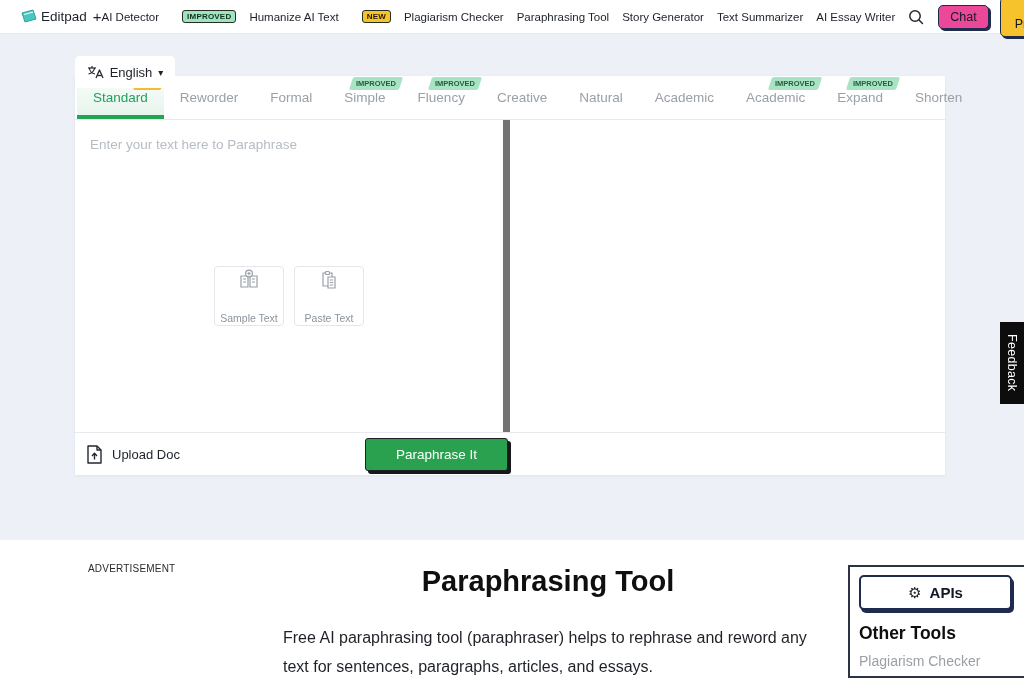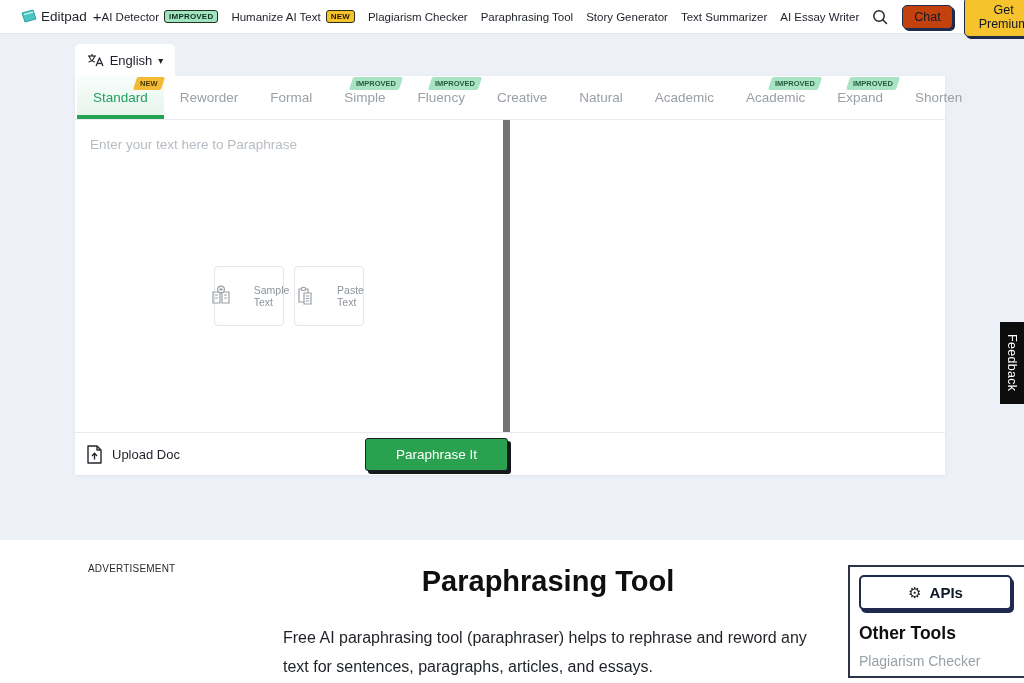--- a/index.html
+++ b/index.html
@@ -3,53 +3,53 @@
 <meta charset="utf-8">
 <style>
   * { margin:0; padding:0; box-sizing:border-box; }
   html,body { width:1024px; height:683px; overflow:hidden; font-family:"Liberation Sans", sans-serif; background:#fff; position:relative; }
 
   
   .header { position:absolute; top:0; left:0; width:1024px; height:34px; background:#fff; border-bottom:1px solid #e4e9f0; display:flex; align-items:center; padding:0 10px; z-index:10; }
   .logo { display:flex; align-items:center; gap:3px; font-size:13.5px; color:#1d2129; margin-left:10px; }
   .logo-plus { font-size:15px; margin-left:3px; color:#1d2129; }
   .nav { display:flex; align-items:center; gap:13px; margin-left:auto; }
-  .nav-item { font-size:11.5px; color:#1d2129; display:flex; align-items:center; gap:5px; white-space:nowrap; cursor:pointer; }
+  .nav-item { font-size:11.5px; color:#1d2129; display:flex; align-items:center; gap:23px; white-space:nowrap; cursor:pointer; }
   .hbadge { font-size:8px; font-weight:bold; padding:1px 4px; border-radius:3px; border:1px solid #25301f; letter-spacing:.2px; }
   .hbadge.improved { background:#9fe3c0; color:#12301f; }
   .hbadge.new { background:#f6c32d; color:#241a00; }
   .search-btn { margin-left:12px; display:flex; align-items:center; cursor:pointer; }
   .hdr-actions { display:flex; align-items:center; gap:11px; margin-left:13px; }
   .hdr-btn { border:1.5px solid #1e2b4f; border-radius:5px; font-size:12.5px; padding:4px 11px; box-shadow:2px 2px 0 #1e2b4f; color:#101726; cursor:pointer; font-family:"Liberation Sans", sans-serif; }
-  .btn-chat { background:#c2410c; }
+  .btn-chat { background:#ec4899; }
   .btn-premium { background:#f6c32d; padding:5px 14px; }
 
   
   .workspace { position:absolute; top:34px; left:0; width:1024px; height:506px; background:#edf1f7; }
 
-  .lang-box { position:absolute; left:75px; top:44px; width:100px; height:32px; background:#fff; border-radius:5px 5px 0 0; display:flex; align-items:center; justify-content:center; gap:6px; font-size:13px; color:#1d2129; cursor:pointer; z-index:3; }
+  .lang-box { position:absolute; left:75px; top:56px; width:100px; height:32px; background:#fff; border-radius:5px 5px 0 0; display:flex; align-items:center; justify-content:center; gap:6px; font-size:13px; color:#1d2129; cursor:pointer; z-index:3; }
   .caret { font-size:10px; color:#1d2129; }
 
   .card { position:absolute; left:75px; top:76px; width:870px; height:399px; background:#fff; box-shadow:0 1px 3px rgba(60,70,90,.08); }
 
   .tabs { height:44px; border-bottom:1px solid #e8eaed; display:flex; align-items:stretch; padding-left:2px; }
   .tab { position:relative; display:flex; align-items:center; padding:0 16px; font-size:13.5px; color:#9aa0a6; cursor:pointer; white-space:nowrap; }
   .tab.active { color:#21a15e; background:linear-gradient(180deg,#f9fdfb 0%,#e4f4eb 100%); box-shadow:inset 0 -4px 0 #23a455; }
   .tab-badge { position:absolute; top:1px; right:1px; font-size:7.5px; font-weight:bold; padding:2px 5px; transform:skewX(-18deg); border-radius:2px; }
   .tab-badge span { display:inline-block; transform:skewX(18deg); }
   .tab-badge.improved { background:#a8e4c4; color:#245c3c; }
   .tab-badge.new { background:#f3bb35; color:#4c3a00; }
 
   .panes { position:absolute; top:44px; left:0; right:0; bottom:43px; display:flex; }
   .pane-left { width:435px; border-right:7px solid #737373; position:relative; }
   .pane-right { flex:1; background:#fff; }
   .input-area { width:100%; height:100%; border:none; outline:none; resize:none; padding:17px 15px; font-size:13.5px; font-family:"Liberation Sans", sans-serif; color:#33383f; background:transparent; }
   .input-area::placeholder { color:#b6bcc4; }
   .center-buttons { position:absolute; top:146px; left:50%; transform:translateX(-50%); display:flex; gap:10px; }
-  .mini-btn { width:70px; height:60px; border:1px solid #e3e6ea; border-radius:4px; background:#fff; display:flex; flex-direction:row; align-items:center; justify-content:center; gap:21px; color:#8d949c; font-size:10.5px; cursor:pointer; }
+  .mini-btn { width:70px; height:60px; border:1px solid #e3e6ea; border-radius:4px; background:#fff; display:flex; flex-direction:column; align-items:center; justify-content:center; gap:21px; color:#8d949c; font-size:10.5px; cursor:pointer; }
 
   .bottom-bar { position:absolute; left:0; right:0; bottom:0; height:43px; border-top:1px solid #e8eaed; display:flex; align-items:center; padding:0 11px; }
   .upload { display:flex; align-items:center; gap:9px; font-size:13px; color:#1d2129; cursor:pointer; }
   .paraphrase-btn { position:absolute; left:290px; top:5px; width:143px; height:33px; background:#2aa14e; color:#fff; border:1px solid #1c2025; border-radius:3px; box-shadow:3px 3px 0 #16181c; font-size:13.5px; cursor:pointer; font-family:"Liberation Sans", sans-serif; }
 
   .feedback-tab { position:absolute; right:0; top:322px; width:24px; height:82px; background:#0d0d0d; color:#fff; writing-mode:vertical-rl; display:flex; align-items:center; justify-content:center; font-size:12.5px; letter-spacing:.3px; cursor:pointer; z-index:6; }
 
   
   .lower { position:absolute; top:540px; left:0; width:1024px; height:143px; background:#fff; }
   .ad-label { position:absolute; left:88px; top:23px; font-size:10px; color:#2a2a2a; letter-spacing:.2px; }

